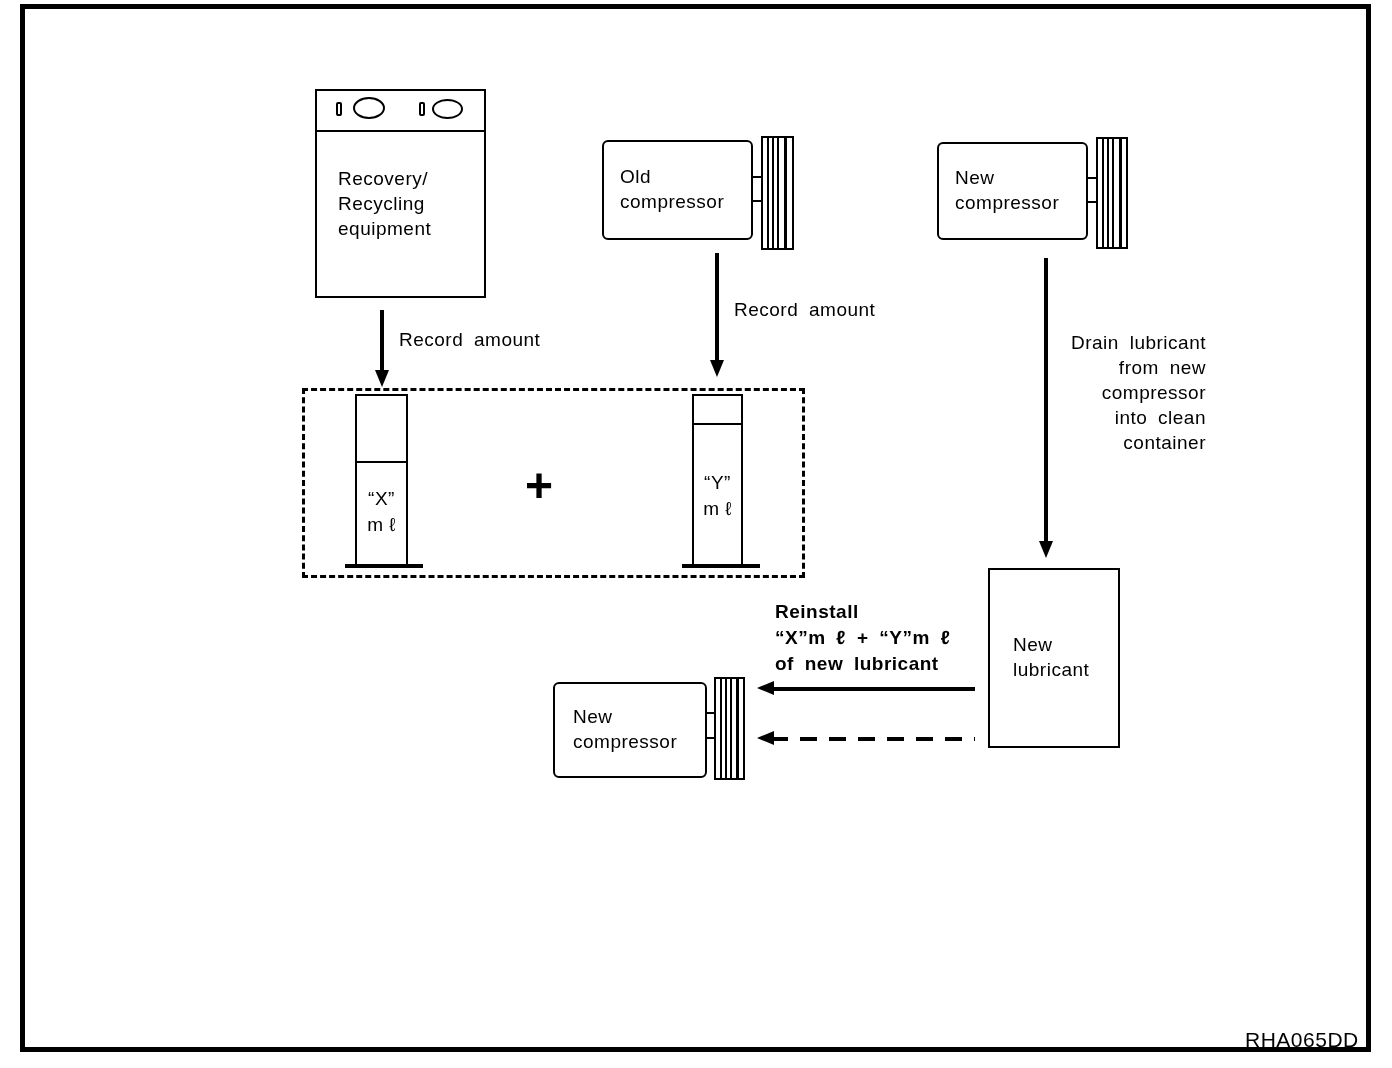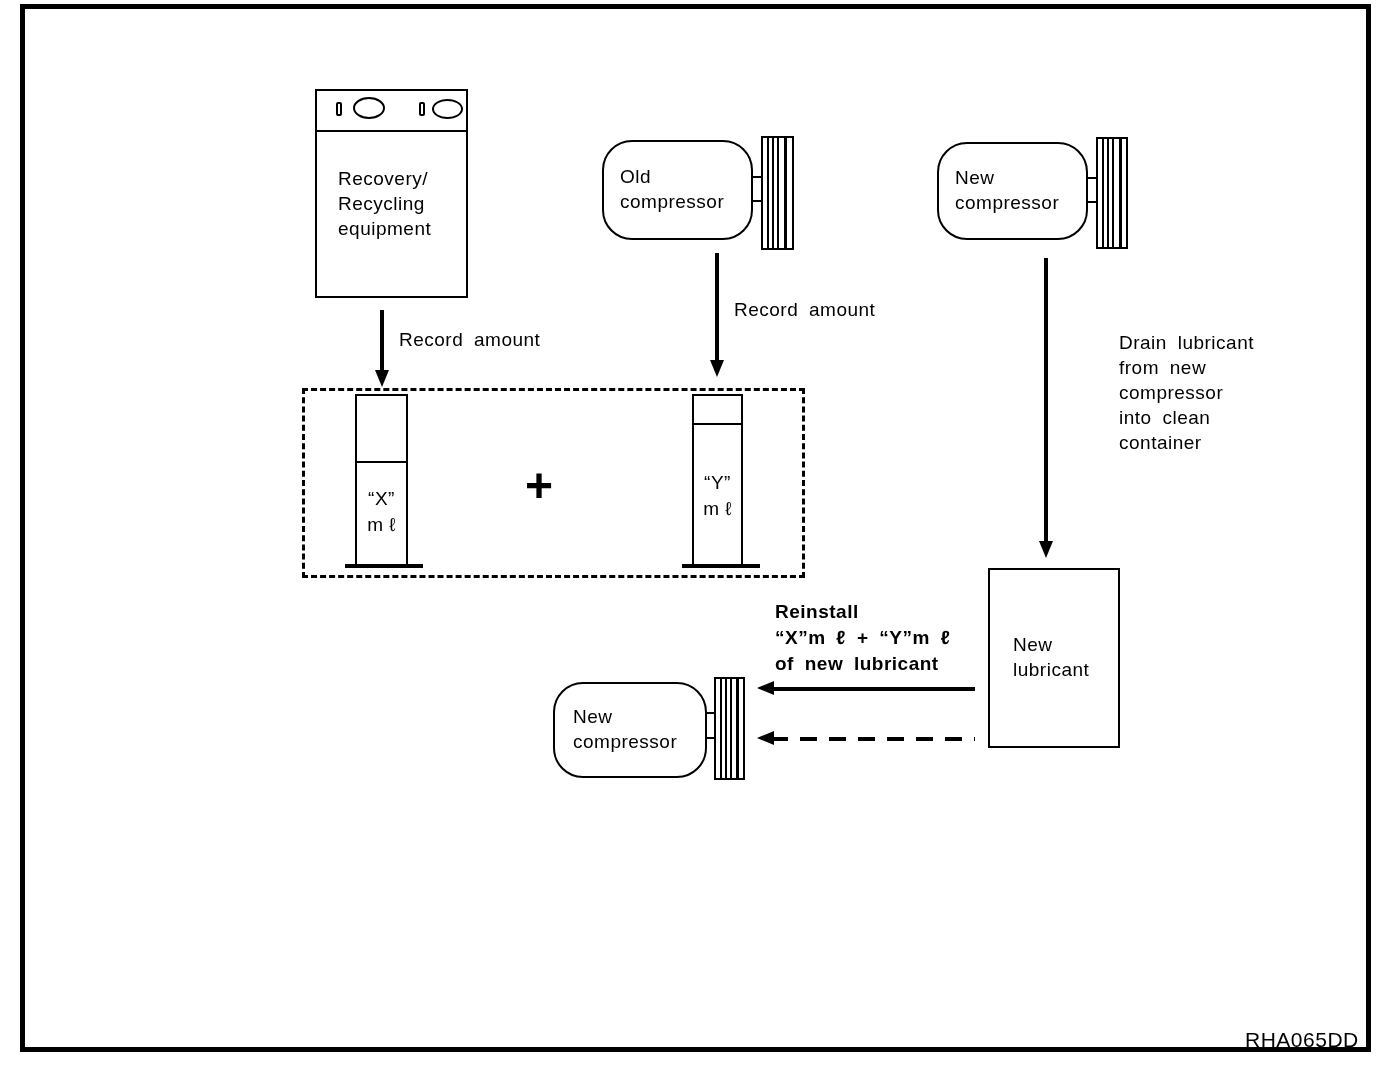--- a/index.html
+++ b/index.html
@@ -15,21 +15,21 @@
   .title {
     position:absolute; left:55px; top:10px; font-size:23px; font-weight:bold;
     letter-spacing:0.3px; word-spacing:5px; white-space:nowrap;
   }
   .txt {
     position:absolute; font-size:19px; line-height:25px; white-space:pre-line;
     letter-spacing:0.5px; word-spacing:5px;
   }
   .bold { font-weight:bold; }
   .box { position:absolute; border:2.5px solid #000; background:#fff; }
-  .rounded { border-radius:30px;padding-left:32px; }
+  .rounded { border-radius:6px;padding-left:32px; }
   .dashedbox { position:absolute; border:3px dashed #000; background:transparent; }
   
   .pulley { position:absolute; border:2.5px solid #000; background:#fff; }
   .pulley .pl { position:absolute; top:0; bottom:0; background:#000; }
   .shaft { position:absolute; border-top:2.5px solid #000; border-bottom:2.5px solid #000; }
   
   .gauge-bar { position:absolute; border:2px solid #000; width:6px; height:14px; border-radius:2px; }
   .gauge-oval { position:absolute; border:2.5px solid #000; border-radius:50%; }
   
   .v-arrow { position:absolute; }
@@ -52,21 +52,21 @@
   .plus { position:absolute; font-size:48px; font-weight:bold; }
   .figcode { position:absolute; font-size:21px; letter-spacing:0.5px; }
 </style>
 </head>
 <body>
 
 <div class="stage">
   <div class="frame"></div>
 
 
-  <div class="box" style="left:315px; top:89px; width:153px; height:209px;">
+  <div class="box" style="left:315px; top:89px; width:171px; height:209px;">
     <div style="position:absolute; left:0; right:0; top:0; height:41px; border-bottom:2.5px solid #000;">
       <div class="gauge-bar" style="left:19px;  top:11px;"></div>
       <div class="gauge-oval" style="left:36px;  top:6px;  width:32px; height:22px;"></div>
       <div class="gauge-bar" style="left:102px; top:11px;"></div>
       <div class="gauge-oval" style="left:115px; top:8px;  width:31px; height:20px;"></div>
     </div>
     <div class="txt" style="left:21px; top:75px;">Recovery/
 Recycling
 equipment</div>
   </div>
@@ -104,21 +104,21 @@
   <div class="v-arrow" style="left:715px; top:253px;">
     <div class="sh" style="height:108px;"></div>
     <div class="hd" style="top:107px;"></div>
   </div>
   <div class="txt" style="left:734px; top:297px;">Record amount</div>
 
   <div class="v-arrow" style="left:1044px; top:258px;">
     <div class="sh" style="height:284px;"></div>
     <div class="hd" style="top:283px;"></div>
   </div>
-  <div class="txt" style="left:1119px; top:330px;">Drain lubricant
+  <div class="txt" style="left:1071px; top:330px;text-align:right;">Drain lubricant
 from new
 compressor
 into clean
 container</div>
 
   <div class="dashedbox" style="left:302px; top:388px; width:503px; height:190px;"></div>
 
   <div class="cyl" style="left:355px; top:394px; width:53px; height:173px;">
     <div class="lvl" style="top:65px;"></div>
   </div>

